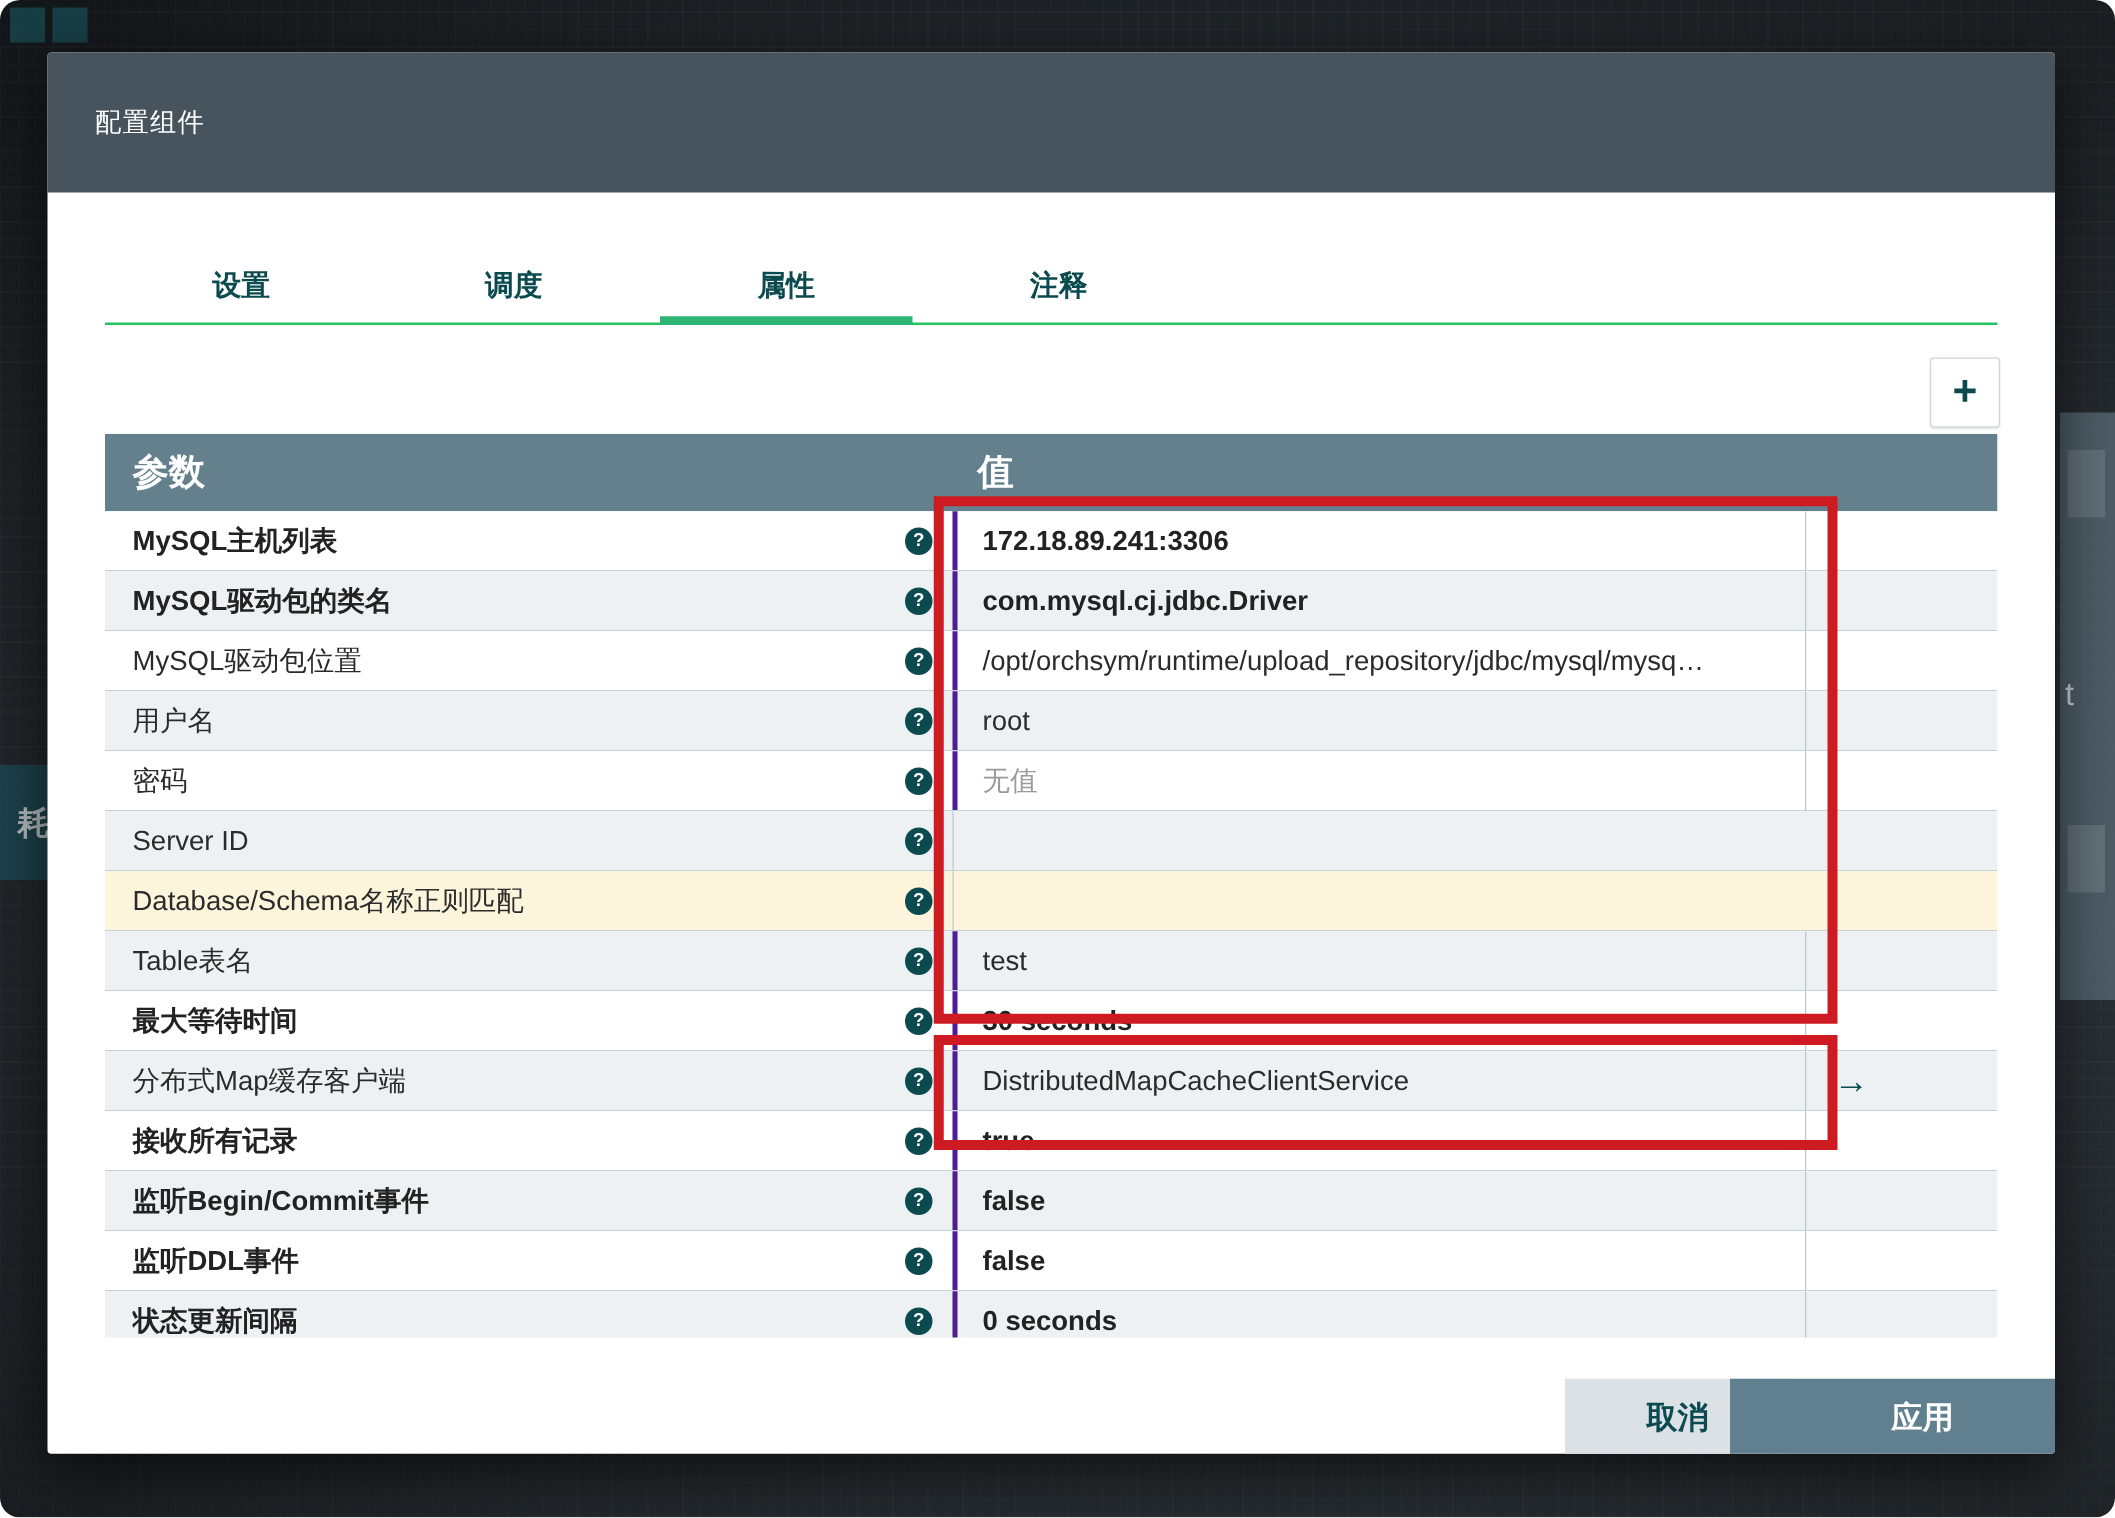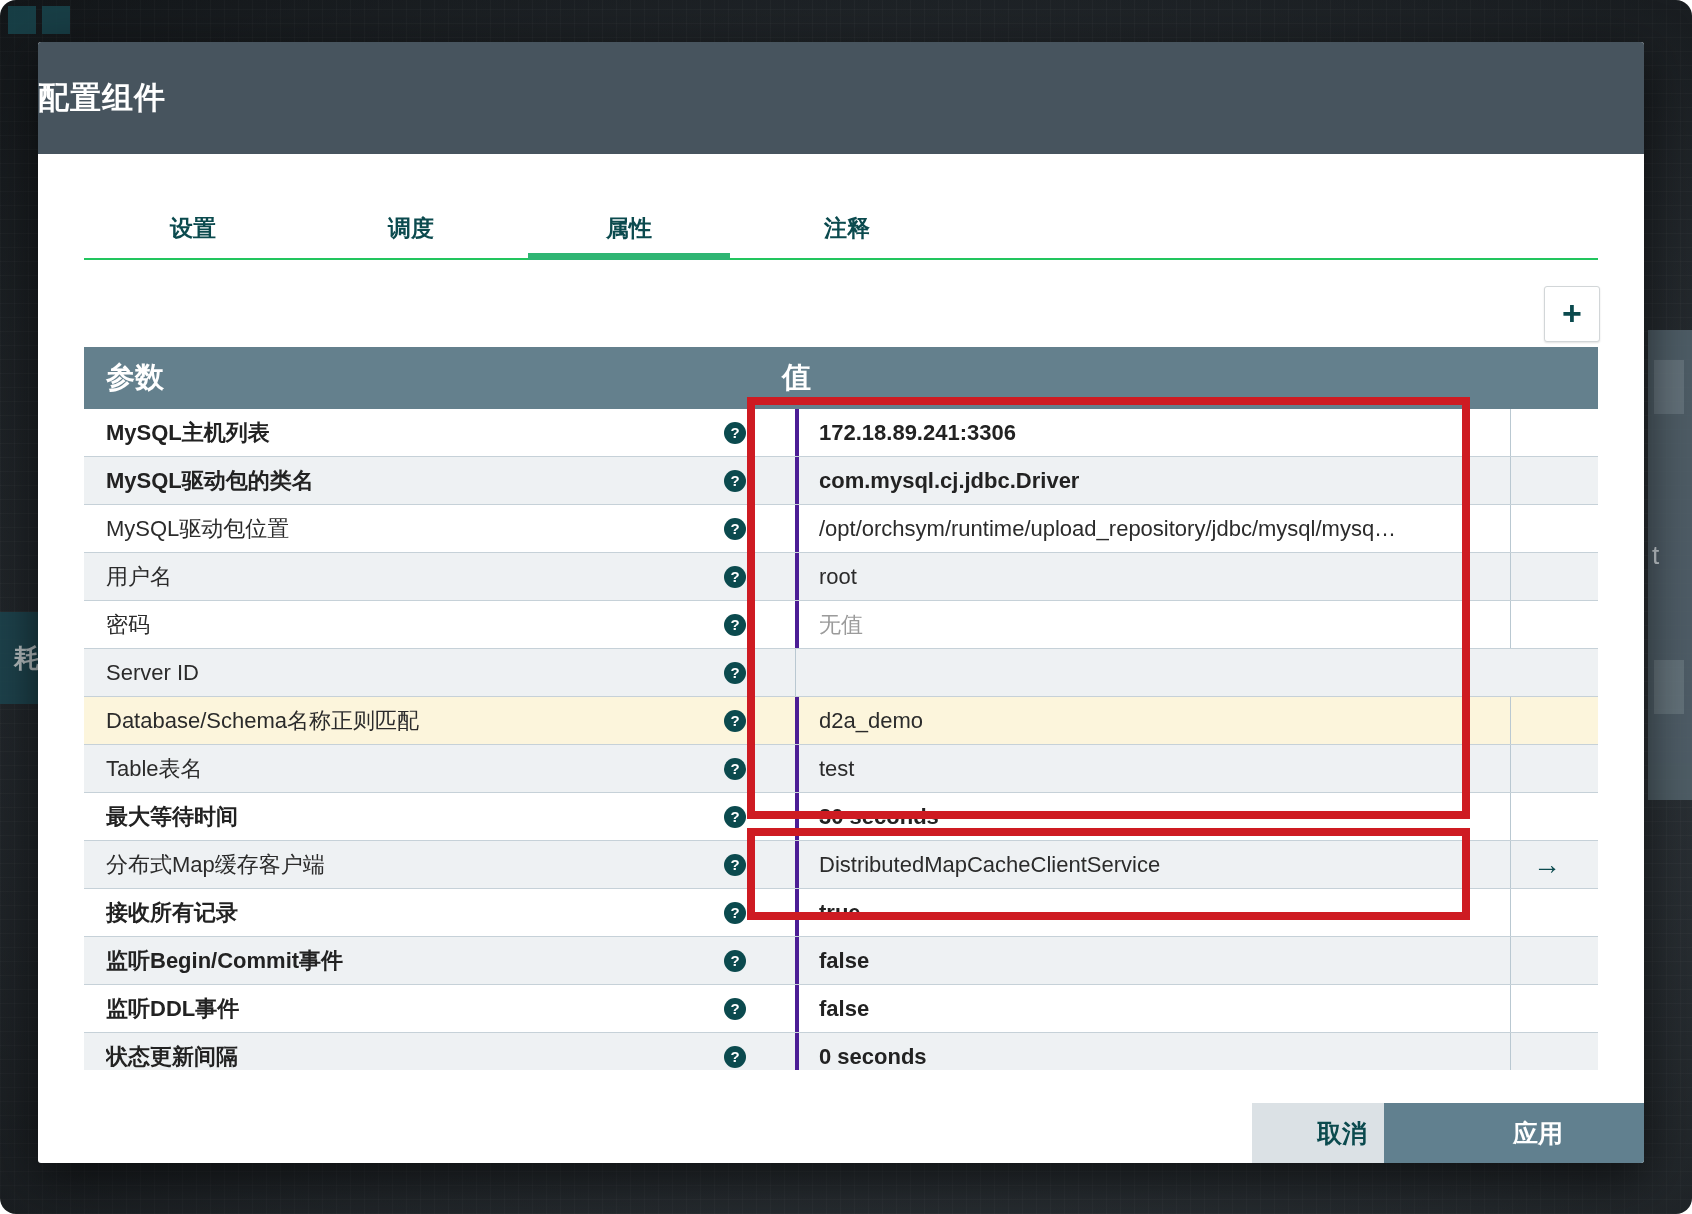--- a/index.html
+++ b/index.html
@@ -21,21 +21,21 @@
     font-size:26px;font-weight:700;display:flex;align-items:center;justify-content:flex-end;overflow:hidden;}
   .bg-right-band{position:absolute;left:1648px;top:330px;width:44px;height:470px;background:#55656f;opacity:.85;}
   .bg-right-band .blk{position:absolute;left:6px;width:30px;height:54px;background:#7d8d96;opacity:.6;}
   .bg-right-text{position:absolute;left:1652px;top:540px;color:#d4dbdf;font-size:26px;opacity:.9;}
 
   
   .dialog{position:absolute;left:38px;top:42px;width:1606px;height:1121px;background:#ffffff;
     border-radius:3px;box-shadow:0 14px 50px rgba(0,0,0,0.65);}
   .dlg-header{position:absolute;left:0;top:0;right:0;height:112px;background:#47545e;
     border-radius:3px 3px 0 0;display:flex;align-items:center;}
-  .dlg-title{color:#ffffff;font-size:31px;font-weight:700;letter-spacing:1px;}
+  .dlg-title{color:#ffffff;font-size:21px;font-weight:400;margin-left:38px;letter-spacing:1px;}
 
   
   .tabs{position:absolute;left:46px;top:158px;width:1514px;height:58px;border-bottom:2px solid #22c55e;
     display:flex;}
   .tab{width:218px;height:56px;display:flex;align-items:center;justify-content:center;
     color:#0b4a4e;font-size:23px;font-weight:700;cursor:pointer;position:relative;}
   .tab.active::after{content:"";position:absolute;left:8px;right:8px;bottom:-4px;height:7px;background:#2fb573;}
 
   
   .add-btn{position:absolute;left:1506px;top:244px;width:54px;height:54px;background:#fff;
@@ -44,21 +44,21 @@
   .add-btn span{color:#0b4a4e;font-size:34px;font-weight:700;line-height:1;margin-top:-3px;}
 
   
   .ptable{position:absolute;left:46px;top:305px;width:1514px;height:723px;overflow:hidden;}
   .thead{display:grid;grid-template-columns:678px 682px 1fr;height:62px;background:#64808d;
     color:#fff;font-size:29px;font-weight:700;align-items:center;}
   .thead .h1{padding-left:22px;}
   .thead .h2{padding-left:20px;}
   .tbody{position:relative;}
   .prow{display:grid;grid-template-columns:678px 682px 1fr;height:47px;border-bottom:1px solid #c6d1d8;
-    background:#ffffff;align-items:center;font-size:22px;color:#2b2b2b;gap:33px;}
+    background:#ffffff;align-items:center;font-size:22px;color:#2b2b2b;}
   .prow:nth-child(even){background:#eef1f3;}
   .prow.modified{background:#fcf5dc;}
   .pcell-name{position:relative;height:100%;display:flex;align-items:center;padding-left:22px;}
   .pname{white-space:nowrap;overflow:hidden;}
   .help{position:absolute;right:16px;top:50%;transform:translateY(-50%);width:22px;height:22px;border-radius:50%;
     background:#0b4a4e;color:#fff;font-size:15px;font-weight:700;display:flex;align-items:center;justify-content:center;
     cursor:pointer;}
   .pcell-val{height:100%;display:flex;align-items:center;padding-left:20px;border-left:4px solid #4c1d95;
     cursor:pointer;white-space:nowrap;overflow:hidden;}
   .pcell-act{height:100%;display:flex;align-items:center;border-left:1px solid #b9c8d1;}
@@ -191,23 +191,20 @@
           </div>
           <div class="pcell-act">
             
           </div>
         </div>
           <div class="prow modified">
           <div class="pcell-name">
             <span class="pname">Database/Schema名称正则匹配</span>
             <span class="help">?</span>
           </div>
-          <div class="pcell-val">
-            <span class="pval">d2a_demo</span>
-          </div>
           <div class="pcell-act">
             
           </div>
         </div>
           <div class="prow">
           <div class="pcell-name">
             <span class="pname">Table表名</span>
             <span class="help">?</span>
           </div>
           <div class="pcell-val">

